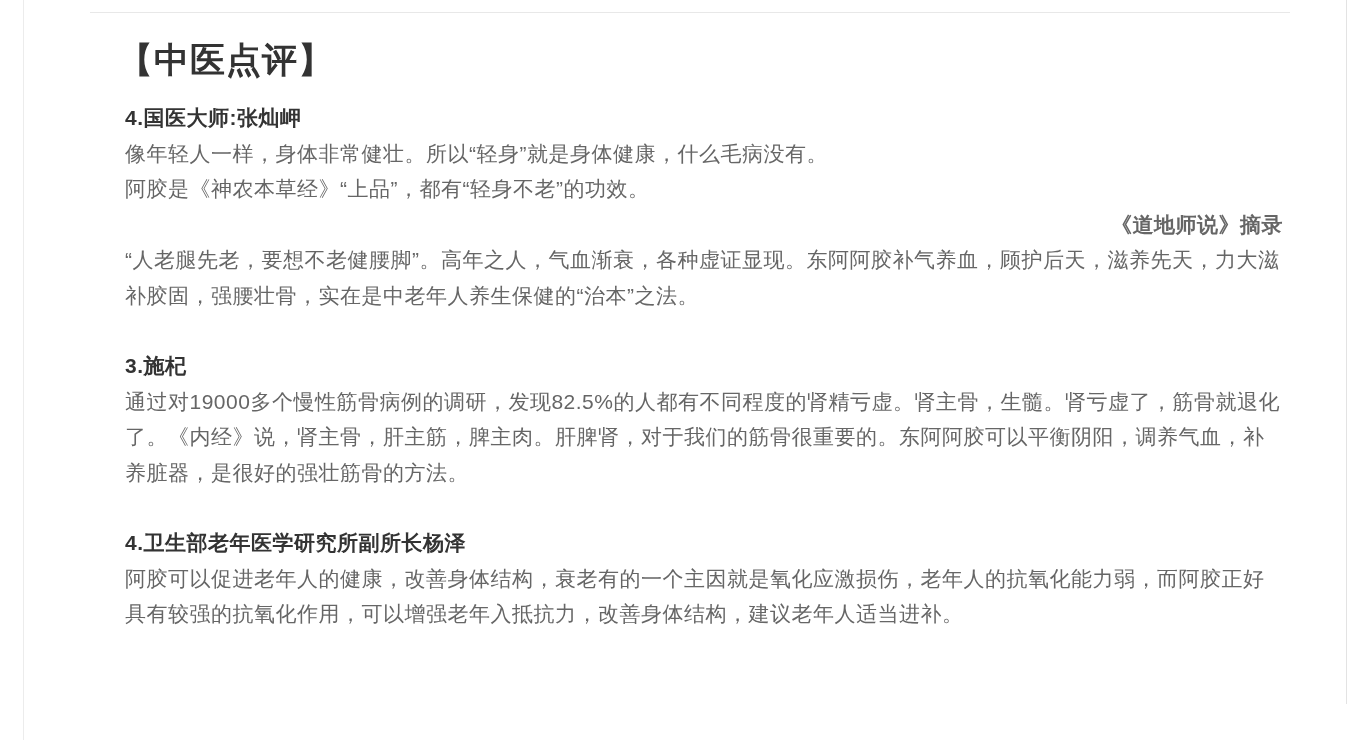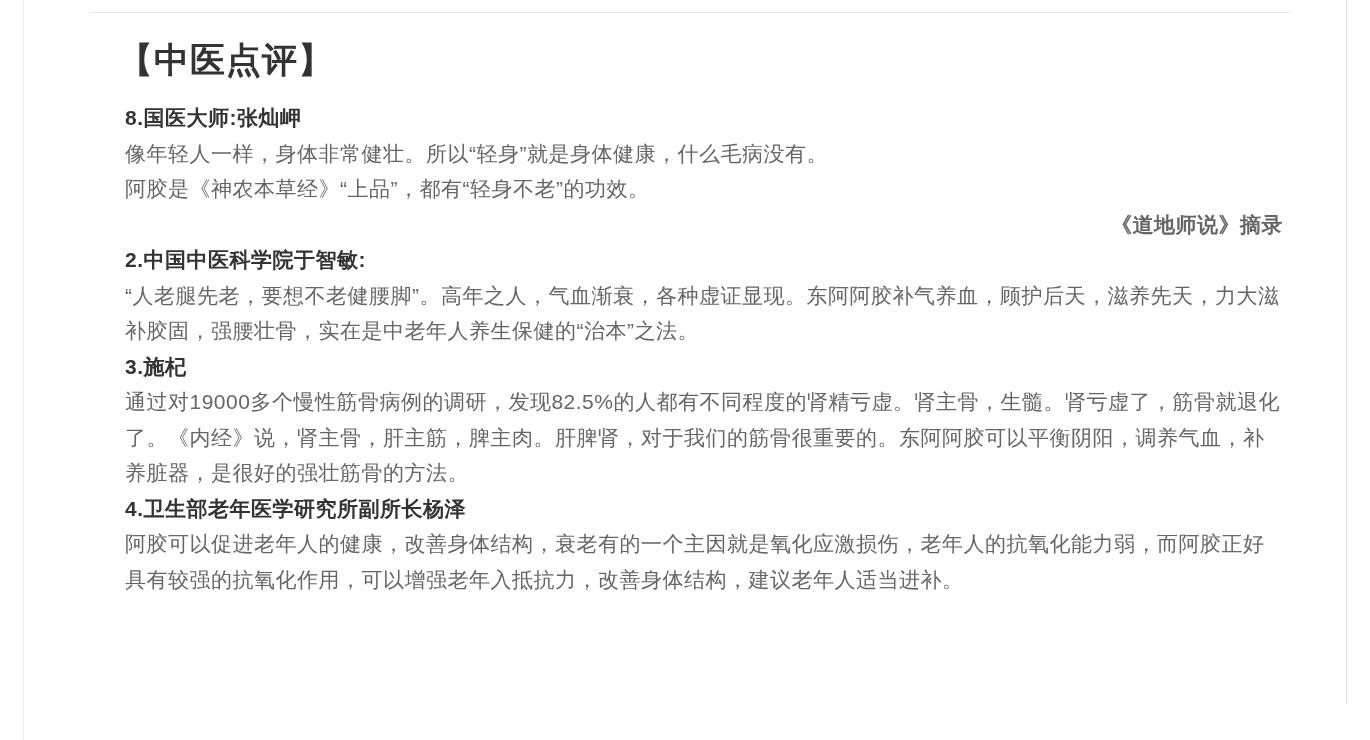--- a/index.html
+++ b/index.html
@@ -62,42 +62,42 @@
   }
   .content p.h {
     color: #333333;
     font-weight: 600;
   }
   .attribution {
     text-align: right;
     font-weight: bold;
   }
   section.gap {
+    margin-top: 35px;
   }
 </style>
 </head>
 <body>
 
 <div class="page">
   <div class="left-border"></div>
   <div class="right-border"></div>
   <div class="top-divider"></div>
 
   <div class="content">
     <h1 class="page-title">【中医点评】</h1>
 
     <section>
-      <p class="h">8.国医大师:张灿岬</p>
+      <p class="h">4.国医大师:张灿岬</p>
       <p class="b">像年轻人一样，身体非常健壮。所以“轻身”就是身体健康，什么毛病没有。</p>
       <p class="b">阿胶是《神农本草经》“上品”，都有“轻身不老”的功效。</p>
       <p class="b attribution">《道地师说》摘录</p>
     </section>
 
     <section>
-      <p class="h">2.中国中医科学院于智敏:</p>
       <p class="b">“人老腿先老，要想不老健腰脚”。高年之人，气血渐衰，各种虚证显现。东阿阿胶补气养血，顾护后天，滋养先天，力大滋补胶固，强腰壮骨，实在是中老年人养生保健的“治本”之法。</p>
     </section>
 
     <section class="gap">
       <p class="h">3.施杞</p>
       <p class="b">通过对19000多个慢性筋骨病例的调研，发现82.5%的人都有不同程度的肾精亏虚。肾主骨，生髓。肾亏虚了，筋骨就退化了。《内经》说，肾主骨，肝主筋，脾主肉。肝脾肾，对于我们的筋骨很重要的。东阿阿胶可以平衡阴阳，调养气血，补养脏器，是很好的强壮筋骨的方法。</p>
     </section>
 
     <section class="gap">
       <p class="h">4.卫生部老年医学研究所副所长杨泽</p>

